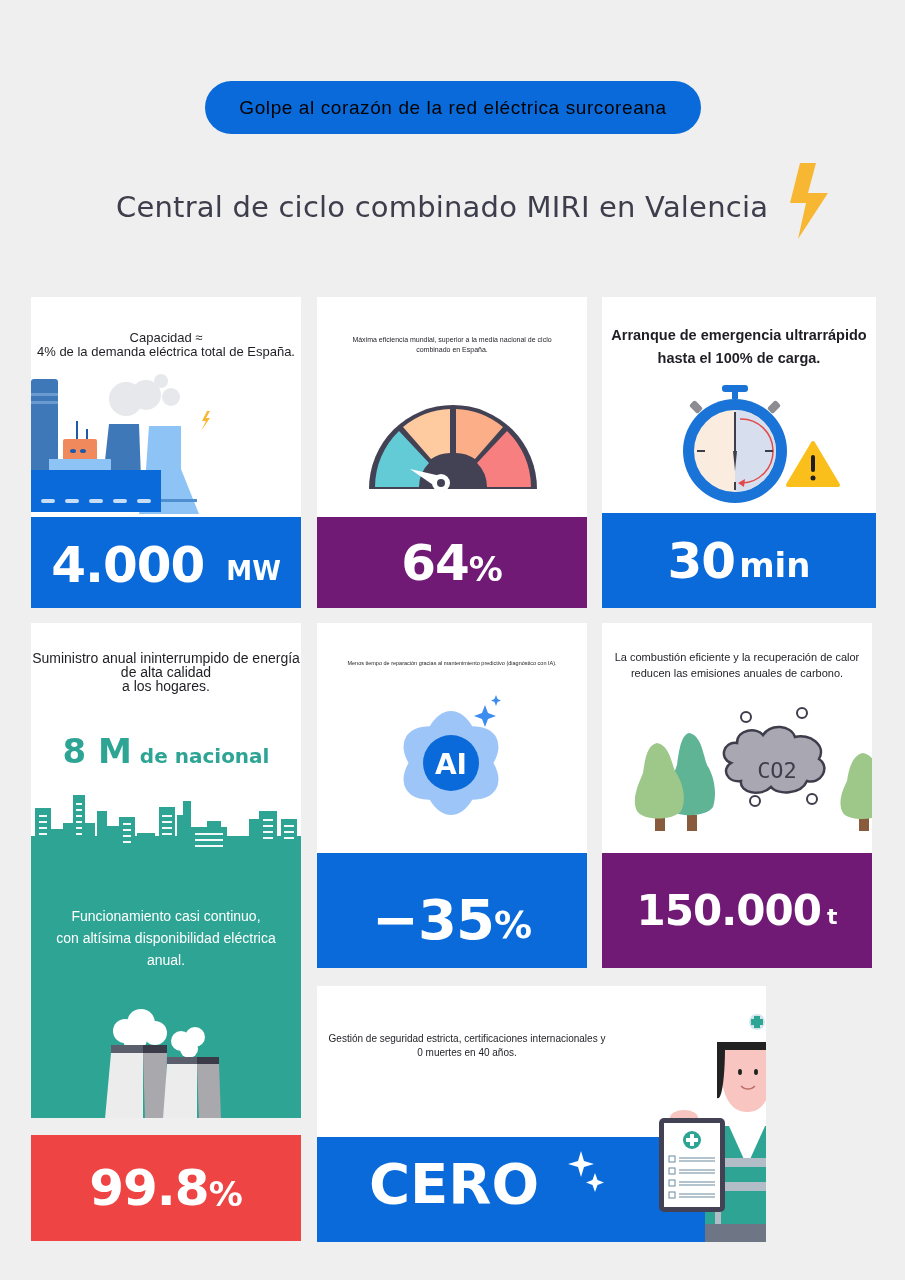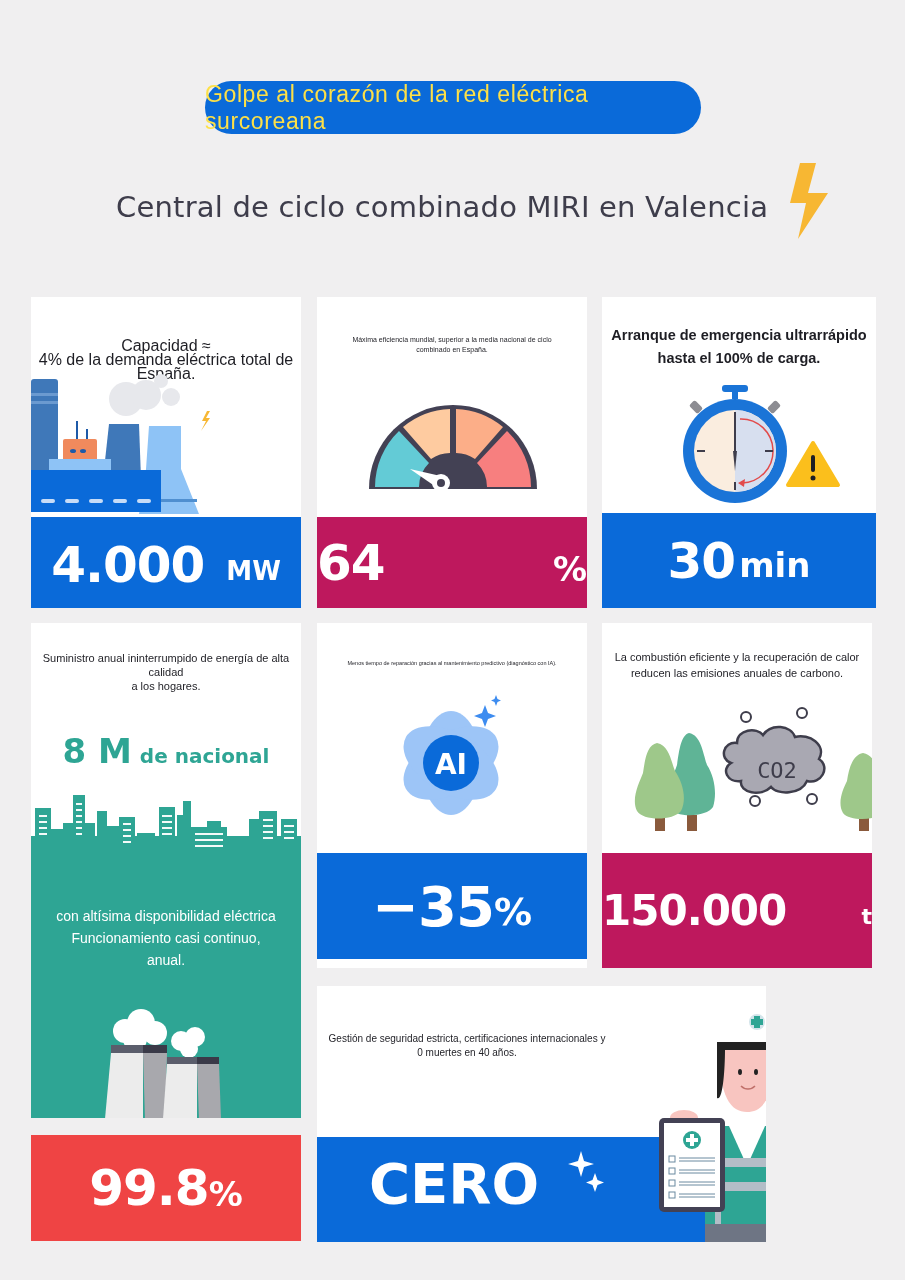--- a/index.html
+++ b/index.html
@@ -1,43 +1,43 @@
 <!DOCTYPE html>
 <html><head>
 <meta charset="utf-8">
 <style>
   html,body{margin:0;padding:0;}
   body{width:905px;height:1280px;background:#f0eff0;position:relative;overflow:hidden;font-family:"Liberation Sans",sans-serif;color:#1e1e24;}
-  .pill{position:absolute;left:205px;top:81px;width:496px;height:53px;border-radius:27px;background:#0a6ad9;color:#fde047;font-size:23px;display:flex;align-items:center;justify-content:center;letter-spacing:0.6px;}
+  .pill{position:absolute;left:205px;top:81px;width:496px;height:53px;border-radius:27px;background:#0a6ad9;color:#000000;font-size:19px;display:flex;align-items:center;justify-content:center;letter-spacing:0.6px;}
   .title{position:absolute;left:116px;top:190px;font-size:29px;color:#3e3d4b;font-family:"DejaVu Sans",sans-serif;letter-spacing:0.2px;}
   .bolt{position:absolute;left:786px;top:163px;}
   .card{position:absolute;background:#fff;overflow:hidden;}
   .desc{position:absolute;left:0;right:0;text-align:center;color:#1e1e24;}
   .band{position:absolute;left:0;right:0;display:flex;align-items:center;justify-content:center;color:#fff;font-family:"DejaVu Sans",sans-serif;font-weight:bold;}
   .big{font-size:50px;letter-spacing:-1px;}
   .unit{font-size:26px;margin-left:4px;margin-top:12px;}
   .pct{font-size:34px;margin-top:12px;}
   .blue{background:#0a6ad9;}
-  .teal{background:#be185d;justify-content:space-between;}
+  .teal{background:#701a75;}
   .dark{background:#ef4444;}
   svg{display:block;}
 </style>
 </head>
 <body>
 
 <div class="pill">Golpe al corazón de la red eléctrica surcoreana</div>
 <div class="title">Central de ciclo combinado MIRI en Valencia</div>
 <div class="bolt">
   <svg width="44" height="76" viewBox="0 0 44 76">
       <polygon points="14,0 30,0 22,30 42,30 12,76 20,40 4,40" fill="#f7b733"></polygon>
     </svg>
 </div>
 
 <div class="card" style="left:31px;top:297px;width:270px;height:311px;">
-  <div class="desc" style="top:42px;font-size:16px;line-height:14px;">
+  <div class="desc" style="top:34px;font-size:13px;line-height:14px;">
     <div>Capacidad ≈</div>
     <div>4% de la demanda eléctrica total de España.</div>
   </div>
   <div style="position:absolute;left:0;top:72px;">
     <svg width="270" height="150" viewBox="0 0 270 150">
       <circle cx="95" cy="30" r="17" fill="#e7e8ec"></circle>
         <circle cx="115" cy="26" r="15" fill="#e7e8ec"></circle>
         <circle cx="130" cy="12" r="7" fill="#e7e8ec"></circle>
         <circle cx="140" cy="28" r="9" fill="#e7e8ec"></circle>
       <rect x="0" y="10" width="27" height="130" rx="3" fill="#3f78b9"></rect>
@@ -118,21 +118,21 @@
         <circle cx="131" cy="95" r="2.5" fill="#1e1e24"></circle>
     </svg>
   </div>
   <div class="band blue" style="top:216px;height:95px;">
     <span class="big">30</span>
     <span class="unit" style="font-size:34px;margin-top:8px;">min</span>
   </div>
 </div>
 
 <div class="card" style="left:31px;top:623px;width:270px;height:495px;">
-  <div class="desc" style="top:28px;font-size:11px;line-height:14px;">
+  <div class="desc" style="top:28px;font-size:14px;line-height:14px;">
     <div>Suministro anual ininterrumpido de energía de alta calidad</div>
     <div>a los hogares.</div>
   </div>
   <div style="position:absolute;left:0;right:0;top:108px;display:flex;justify-content:center;align-items:baseline;color:#2ea594;font-family:'DejaVu Sans',sans-serif;font-weight:bold;">
     <span style="font-size:34px;">8 M</span>
     <span style="font-size:20px;margin-left:8px;">de nacional</span>
   </div>
   <div style="position:absolute;left:0;top:168px;">
     <svg width="270" height="70" viewBox="0 0 270 70">
       <g fill="#2ea594">
@@ -182,22 +182,22 @@
           <rect x="232" y="40" width="10" height="2"></rect>
           <rect x="232" y="46" width="10" height="2"></rect>
         <rect x="253" y="34" width="10" height="2"></rect>
           <rect x="253" y="40" width="10" height="2"></rect>
           <rect x="253" y="46" width="10" height="2"></rect>
       </g>
     </svg>
   </div>
   <div style="position:absolute;left:0;right:0;top:238px;bottom:0;background:#2ea594;">
     <div class="desc" style="top:44px;font-size:14px;line-height:22px;color:#fff;">
+      <div>Funcionamiento casi continuo,</div>
       <div>con altísima disponibilidad eléctrica</div>
-      <div>Funcionamiento casi continuo,</div>
       <div>anual.</div>
     </div>
     <div style="position:absolute;left:72px;top:140px;">
       <svg width="120" height="118" viewBox="0 0 120 118">
         <circle cx="22" cy="30" r="12" fill="#fff"></circle>
           <circle cx="38" cy="22" r="14" fill="#fff"></circle>
           <circle cx="52" cy="32" r="12" fill="#fff"></circle>
           <circle cx="32" cy="38" r="12" fill="#fff"></circle>
         <circle cx="78" cy="40" r="10" fill="#fff"></circle>
           <circle cx="92" cy="36" r="10" fill="#fff"></circle>
@@ -227,21 +227,21 @@
         <ellipse cx="56" cy="72" rx="30" ry="52"></ellipse>
         <ellipse cx="56" cy="72" rx="30" ry="52" transform="rotate(60 56 72)"></ellipse>
         <ellipse cx="56" cy="72" rx="30" ry="52" transform="rotate(-60 56 72)"></ellipse>
       </g>
       <circle cx="56" cy="72" r="28" fill="#0a6ad9"></circle>
       <text x="56" y="83" text-anchor="middle" fill="#fff" font-family="DejaVu Sans, sans-serif" font-weight="bold" font-size="28">AI</text>
       <path d="M90,14 L93,22 L101,25 L93,28 L90,36 L87,28 L79,25 L87,22 Z" fill="#3d8cf0"></path>
       <path d="M101,4 L102.5,8 L106,9.5 L102.5,11 L101,15 L99.5,11 L96,9.5 L99.5,8 Z" fill="#3d8cf0"></path>
     </svg>
   </div>
-  <div class="band blue" style="top:230px;height:106px;">
+  <div class="band blue" style="top:230px;height:132px;">
     <span class="big" style="font-size:56px;">−35</span>
     <span class="pct" style="font-size:38px;">%</span>
   </div>
 </div>
 
 <div class="card" style="left:602px;top:623px;width:270px;height:345px;">
   <div class="desc" style="top:26px;font-size:11px;line-height:16px;">
     <div>La combustión eficiente y la recuperación de calor</div>
     <div>reducen las emisiones anuales de carbono.</div>
   </div>

